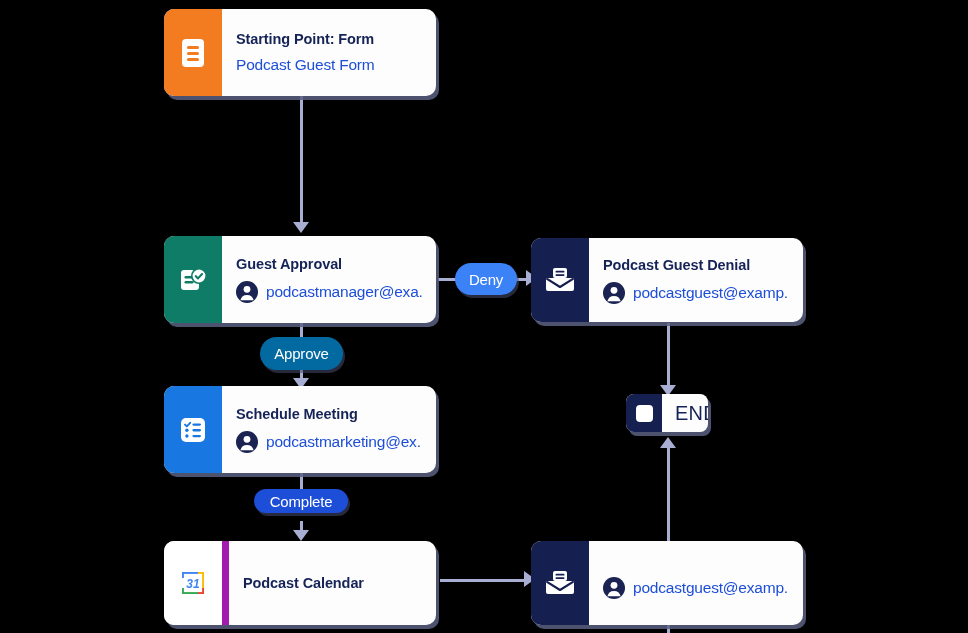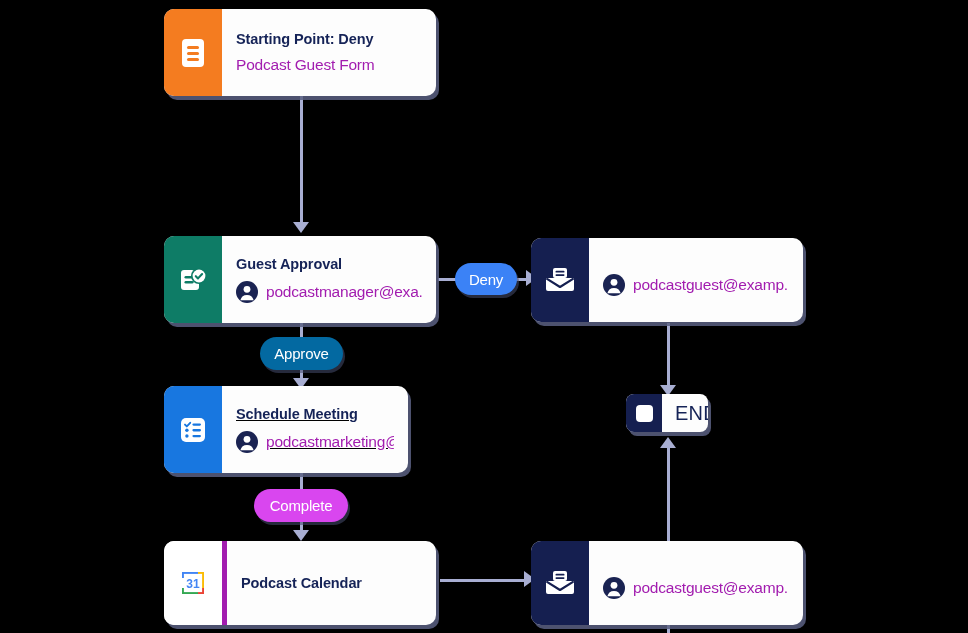--- a/index.html
+++ b/index.html
@@ -47,21 +47,21 @@
     color: #152357;
     letter-spacing: -0.1px;
     white-space: nowrap;
   }
   .node-sub {
     display: flex;
     align-items: center;
     gap: 8px;
     margin-top: 9px;
     font-size: 15.5px;
-    color: #a21caf;
+    color: #1d4ed8;
     white-space: nowrap;
     overflow: hidden;
   }
   .node-sub-text { letter-spacing: -0.2px; }
 
   .avatar-icon { flex: 0 0 auto; display: block; }
 
   
   .badge {
     position: absolute;
@@ -212,21 +212,21 @@
   <div class="node" style="left:164px; top:9px; width:272px; height:87px;">
     <div class="node-icon" style="background:#F47C20;">
       <svg width="28" height="32" viewBox="0 0 28 32">
         <rect x="3" y="2" width="22" height="28" rx="4" fill="#ffffff"></rect>
         <rect x="8" y="9" width="12" height="3" rx="1.5" fill="#F47C20"></rect>
         <rect x="8" y="15" width="12" height="3" rx="1.5" fill="#F47C20"></rect>
         <rect x="8" y="21" width="12" height="3" rx="1.5" fill="#F47C20"></rect>
       </svg>
     </div>
     <div class="node-body">
-      <div class="node-title">Starting Point: Deny</div>
+      <div class="node-title">Starting Point: Form</div>
       <div class="node-sub">
         <span class="node-sub-text">Podcast Guest Form</span>
       </div>
     </div>
   </div>
 
   <div class="node" style="left:164px; top:236px; width:272px; height:87px;">
     <div class="node-icon" style="background:#0E7C66;">
       <svg width="32" height="32" viewBox="0 0 32 32">
         <path d="M7 6 h12 a3 3 0 0 1 3 3 v14 a3 3 0 0 1 -3 3 h-12 a3 3 0 0 1 -3 -3 v-14 a3 3 0 0 1 3 -3 z" fill="#ffffff"></path>
@@ -254,32 +254,33 @@
     <div class="node-icon" style="background:#151F50;">
       <svg width="32" height="30" viewBox="0 0 32 30">
         <rect x="9" y="3" width="14" height="10" rx="2" fill="#ffffff"></rect>
         <rect x="11.5" y="5.8" width="9" height="1.7" rx="0.85" fill="#151F50"></rect>
         <rect x="11.5" y="9.2" width="9" height="1.7" rx="0.85" fill="#151F50"></rect>
         <path d="M4 13 h24 a2 2 0 0 1 2 2 v9 a2 2 0 0 1 -2 2 h-24 a2 2 0 0 1 -2 -2 v-9 a2 2 0 0 1 2 -2 z" fill="#ffffff"></path>
         <path d="M2.6 13.6 L16 22 L29.4 13.6" stroke="#151F50" stroke-width="2.2" fill="none" stroke-linejoin="round"></path>
       </svg>
     </div>
     <div class="node-body">
+      <div class="node-title">Podcast Guest Denial</div>
       <div class="node-sub">
         <svg class="avatar-icon" width="22" height="22" viewBox="0 0 22 22">
           <circle cx="11" cy="11" r="11" fill="#1A2352"></circle>
           <circle cx="11" cy="8.3" r="3.4" fill="#ffffff"></circle>
           <path d="M4.4 19.2 a6.8 6.8 0 0 1 13.2 0 z" fill="#ffffff"></path>
         </svg>
         <span class="node-sub-text">podcastguest@examp...</span>
       </div>
     </div>
   </div>
 
-  <div class="node" style="left:164px; top:386px; width:244px; height:87px;text-decoration:underline;">
+  <div class="node" style="left:164px; top:386px; width:272px; height:87px;">
     <div class="node-icon" style="background:#1877E0;">
       <svg width="30" height="30" viewBox="0 0 30 30">
         <rect x="3" y="3" width="24" height="24" rx="5" fill="#ffffff"></rect>
         <path d="M7 9.6 l1.8 1.8 l3.4 -3.6" stroke="#1877E0" stroke-width="1.9" fill="none" stroke-linecap="round" stroke-linejoin="round"></path>
         <circle cx="8.9" cy="15.2" r="1.7" fill="#1877E0"></circle>
         <circle cx="8.9" cy="21.0" r="1.7" fill="#1877E0"></circle>
         <rect x="14.4" y="8.4" width="8.6" height="2.3" rx="1.15" fill="#1877E0"></rect>
         <rect x="14.4" y="14.1" width="8.6" height="2.3" rx="1.15" fill="#1877E0"></rect>
         <rect x="14.4" y="19.9" width="8.6" height="2.3" rx="1.15" fill="#1877E0"></rect>
       </svg>
@@ -291,21 +292,21 @@
           <circle cx="11" cy="11" r="11" fill="#1A2352"></circle>
           <circle cx="11" cy="8.3" r="3.4" fill="#ffffff"></circle>
           <path d="M4.4 19.2 a6.8 6.8 0 0 1 13.2 0 z" fill="#ffffff"></path>
         </svg>
         <span class="node-sub-text">podcastmarketing@ex...</span>
       </div>
     </div>
   </div>
 
   <div class="node" style="left:164px; top:541px; width:272px; height:84px;">
-    <div class="node-icon" style="background:#FFFFFF; border-right:5px solid #a21caf;">
+    <div class="node-icon" style="background:#FFFFFF; border-right:7px solid #a21caf;font-style:italic;">
       <div class="gcal">
         <svg width="34" height="34" viewBox="0 0 34 34">
           <rect x="6" y="6" width="22" height="22" fill="#ffffff"></rect>
           <path d="M6 6 h16 v6 h-16 z" fill="#4285F4"></path>
           <path d="M22 6 h6 v6 h-6 z" fill="#FBBC05"></path>
           <path d="M22 12 h6 v10 h-6 z" fill="#FBBC05"></path>
           <path d="M6 22 h16 v6 h-16 z" fill="#34A853"></path>
           <path d="M22 22 h6 v6 h-6 z" fill="#EA4335"></path>
           <rect x="8.5" y="8.5" width="17" height="17" fill="#ffffff"></rect>
           <rect x="8.5" y="8.5" width="17" height="17" fill="none" stroke="#ffffff" stroke-width="1.2"></rect>
@@ -341,21 +342,21 @@
   </div>
 
   <div class="badge" style="left:455px; top:263px; width:62px; height:32px; background:#3b82f6;">
     <span>Deny</span>
   </div>
 
   <div class="badge" style="left:260px; top:337px; width:83px; height:33px; background:#0369a1;">
     <span>Approve</span>
   </div>
 
-  <div class="badge" style="left:254px; top:489px; width:94px; height:33px; background:#d946ef;">
+  <div class="badge" style="left:254px; top:489px; width:94px; height:24px; background:#1d4ed8;">
     <span>Complete</span>
   </div>
 
   <div class="end-node" style="left:626px; top:394px; width:82px; height:38px;">
     <div class="end-icon">
       <span class="end-stop"></span>
     </div>
     <div class="end-label">END</div>
   </div>
 

